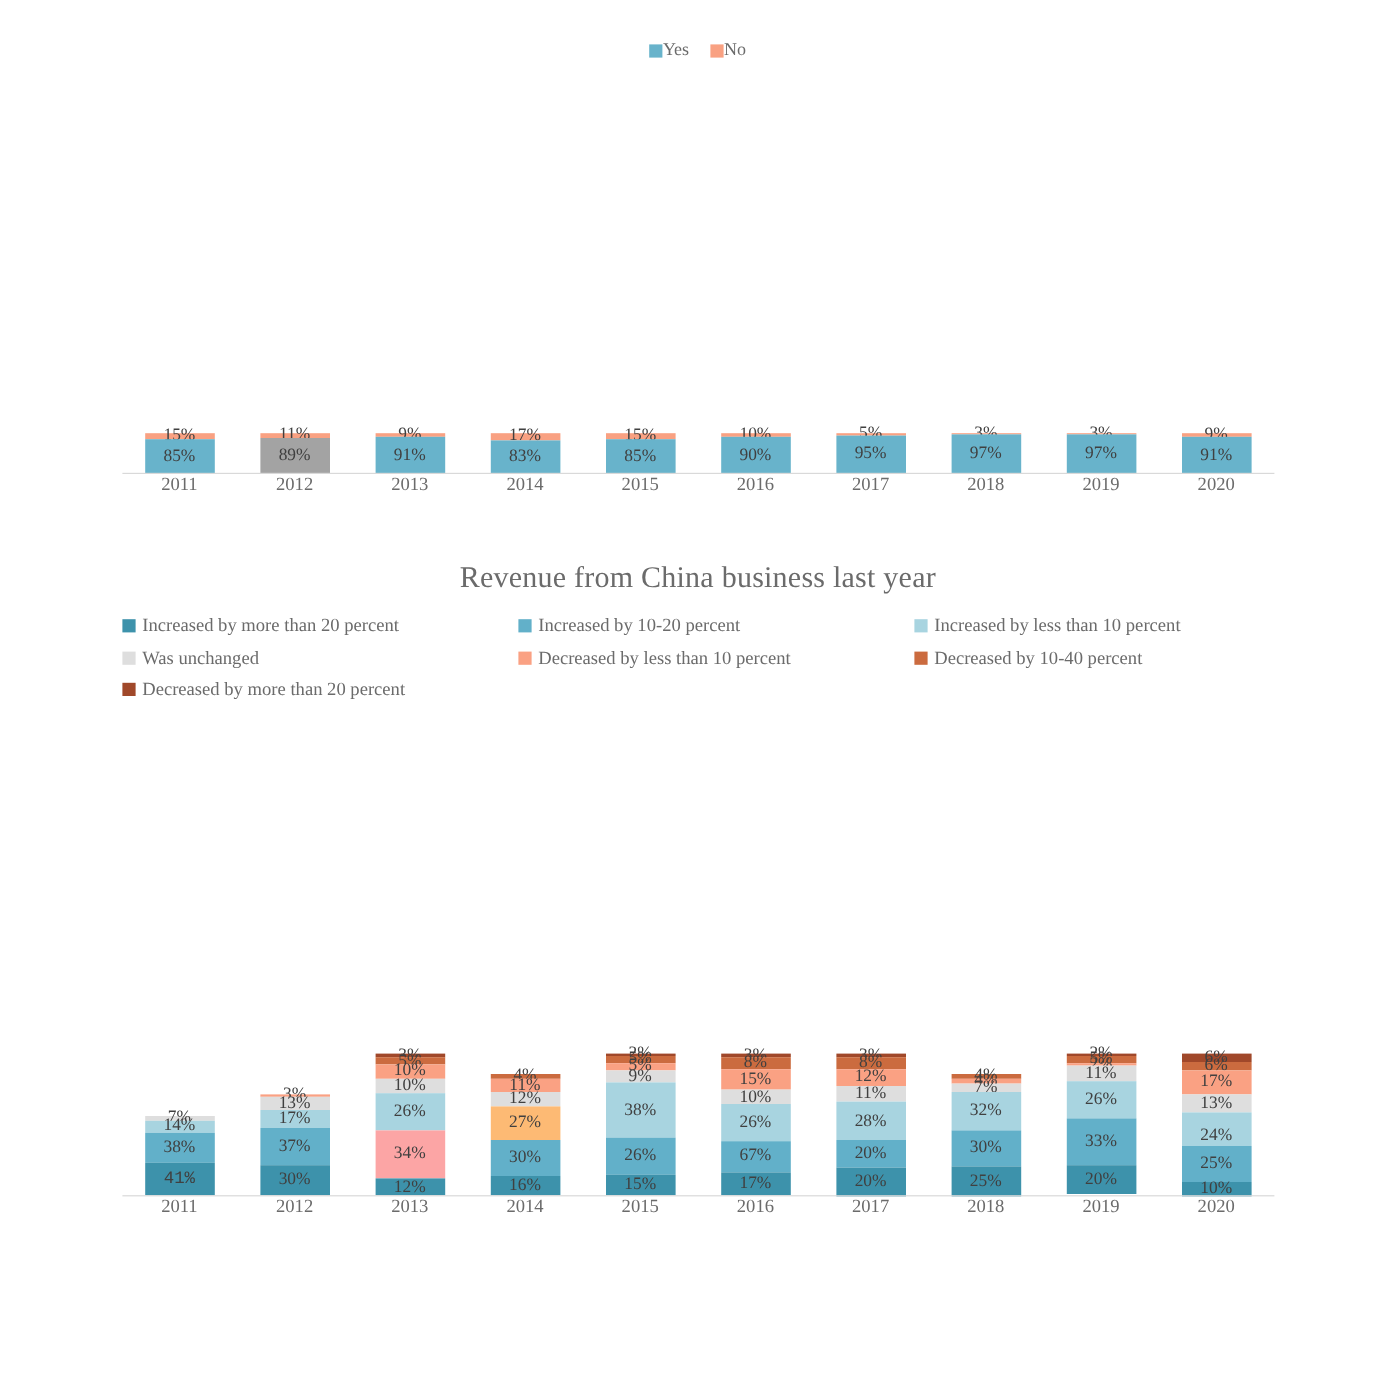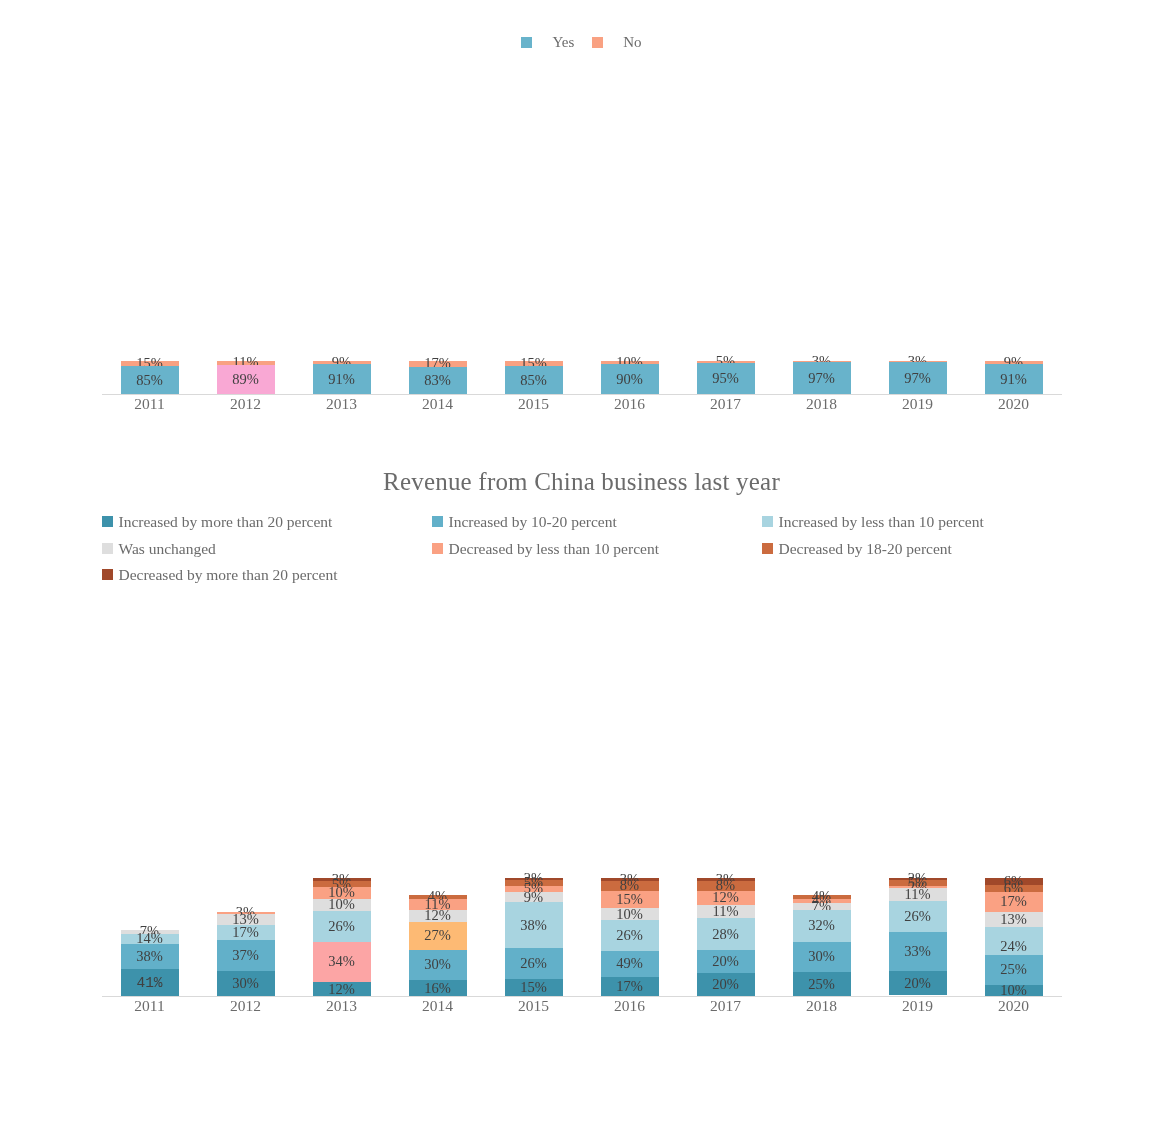--- a/index.html
+++ b/index.html
@@ -31,21 +31,21 @@
   .legend-inline {
     display: flex;
     justify-content: center;
     align-items: center;
     gap: 18px;
     margin-top: 14px;
   }
   .legend-inline .legend-entry {
     display: flex;
     align-items: center;
-    gap: 20px;
+    gap: 0;
     font-size: 15px;
     color: #6b6b6b;
   }
   .swatch {
     display: inline-block;
     width: 11px;
     height: 11px;
     flex: none;
   }
 
@@ -151,21 +151,21 @@
             <div class="seg" style="background: rgb(104, 179, 203); height: 85%;">
               <span>85%</span>
             </div>
           </div>
         </div>
         <div class="bar-slot">
           <div class="bar" style="width: 58px;">
             <div class="seg" style="background: rgb(249, 161, 130); height: 11%;">
               <span>11%</span>
             </div>
-            <div class="seg" style="background: #f9a8d4; height: 89%;">
+            <div class="seg" style="background: #a3a3a3; height: 89%;">
               <span>89%</span>
             </div>
           </div>
         </div>
         <div class="bar-slot">
           <div class="bar" style="width: 58px;">
             <div class="seg" style="background: rgb(249, 161, 130); height: 9%;">
               <span>9%</span>
             </div>
             <div class="seg" style="background: rgb(104, 179, 203); height: 91%;">
@@ -281,21 +281,21 @@
       <div class="legend-entry">
         <span class="swatch" style="background: rgb(222, 222, 222);"></span>
         <span>Was unchanged</span>
       </div>
       <div class="legend-entry">
         <span class="swatch" style="background: rgb(250, 161, 131);"></span>
         <span>Decreased by less than 10 percent</span>
       </div>
       <div class="legend-entry">
         <span class="swatch" style="background: rgb(203, 107, 63);"></span>
-        <span>Decreased by 18-20 percent</span>
+        <span>Decreased by 10-40 percent</span>
       </div>
       <div class="legend-entry">
         <span class="swatch" style="background: rgb(160, 72, 42);"></span>
         <span>Decreased by more than 20 percent</span>
       </div>
     </div>
 
   <div class="plot" id="plot2" style="width:960px; height:392px; margin-top:22px;">
     <div class="bars" id="bars2">
         <div class="bar-slot">
@@ -416,21 +416,21 @@
             <div class="seg" style="background: rgb(250, 161, 131); height: 15%;">
               <span>15%</span>
             </div>
             <div class="seg" style="background: rgb(222, 222, 222); height: 10%;">
               <span>10%</span>
             </div>
             <div class="seg" style="background: rgb(168, 212, 224); height: 26%;">
               <span>26%</span>
             </div>
             <div class="seg" style="background: rgb(98, 176, 201); height: 22%;">
-              <span>49%</span>
+              <span>67%</span>
             </div>
             <div class="seg" style="background: rgb(61, 146, 171); height: 17%;">
               <span>17%</span>
             </div>
           </div>
         </div>
         <div class="bar-slot">
           <div class="bar" style="width: 58px;">
             <div class="seg tiny" style="background: rgb(160, 72, 42); height: 3%;">
               <span>3%</span>

